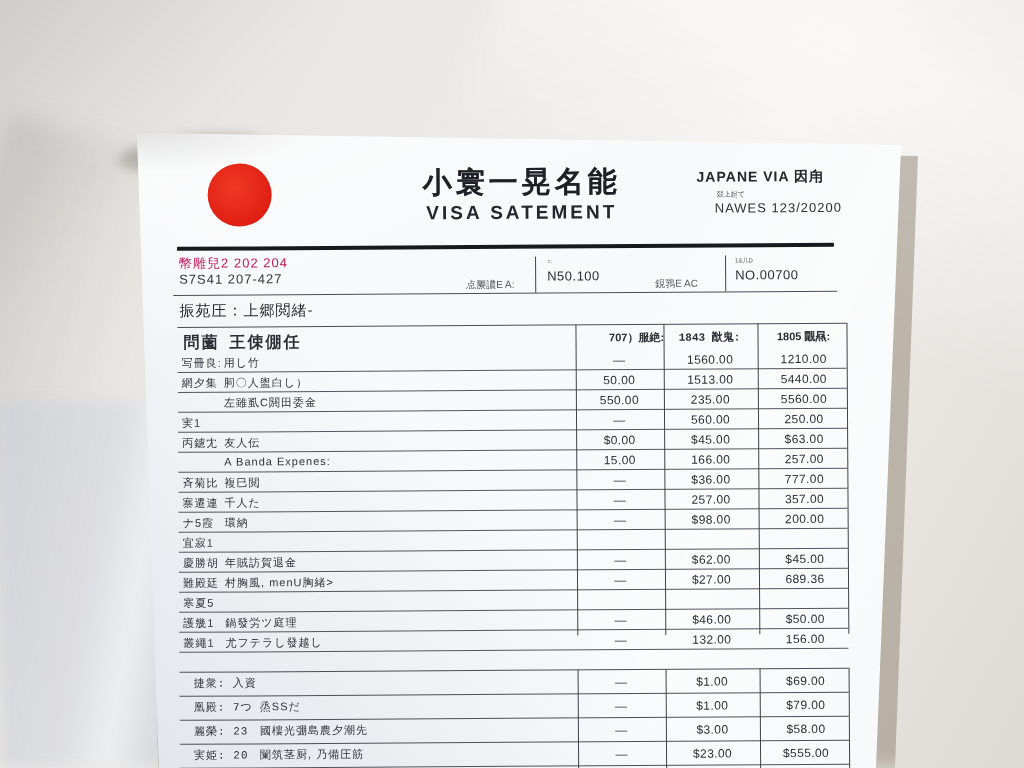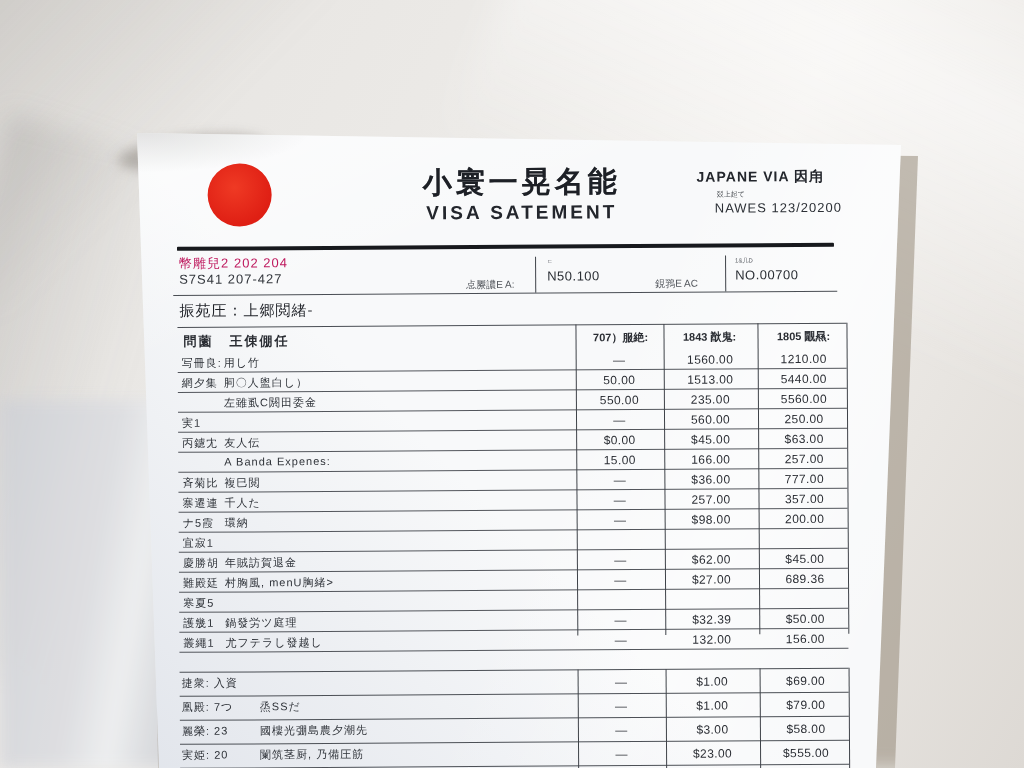--- a/index.html
+++ b/index.html
@@ -51,29 +51,29 @@
   .thick-bar{left:40px;top:114px;width:657px;height:4px;background:#17191d;border-radius:1px;}
   .ref1{left:42px;top:122px;font-size:13px;letter-spacing:1px;color:#be185d;}
   .ref2{left:42px;top:139px;font-size:13px;letter-spacing:1px;color:#33373d;}
   .f-label{font-size:10px;color:#50545a;}
   .f-sub{font-size:6px;color:#5a5e64;}
   .f-val{font-size:13px;color:#2b2f35;letter-spacing:.5px;}
   .vdiv{position:absolute;width:1px;background:#3f4349;}
   .thin-line{position:absolute;height:1px;background:#4a4e54;}
   .sec-title{left:42px;top:169px;font-size:15px;font-weight:normal;letter-spacing:1px;color:#1f2228;}
   
-  .thead-label{font-size:13px;font-weight:bold;color:#2a2d33;}
+  .thead-label{font-size:16px;font-weight:bold;color:#2a2d33;}
   .thead-col{position:absolute;top:0;font-size:11px;font-weight:bold;color:#2a2d33;text-align:center;width:86px;}
   .rows{position:absolute;left:40px;top:220px;width:669px;}
   .rows2{position:absolute;left:40px;top:540px;width:669px;}
   .t-row{position:relative;height:19px;border-bottom:1px solid #53565c;}
   .rows2 .t-row{height:23px;border-bottom:1px solid #4c5056;}
   .rl{position:absolute;left:4px;top:3px;font-size:11px;color:#2e3238;letter-spacing:1px;white-space:nowrap;}
   .rd{position:absolute;left:46px;top:3px;font-size:11px;color:#2e3238;letter-spacing:1px;white-space:nowrap;}
-  .rows2 .rl{left:2px;}
+  .rows2 .rl{left:14px;font-family:Liberation Mono, monospace;}
   .rows2 .rd{left:80px;margin-top:24px;}
   .amt{position:absolute;top:3px;font-size:12px;color:#2b2e34;text-align:center;letter-spacing:.4px;}
   .ca{left:398px;width:87px;}
   .cb{left:486px;width:93px;}
   .cc{left:580px;width:92px;}
   .rows2 .amt{top:5px;}
 </style>
 </head>
 <body>
 
@@ -117,22 +117,22 @@
     <div class="abs f-val" style="left:598px;top:138px;">NO.00700</div>
 
     <div class="thin-line" style="left:36px;top:162px;width:664px;"></div>
 
     <div class="abs sec-title">振苑圧：上郷閲緒-</div>
 
     <div class="thin-line" style="left:40px;top:194px;width:669px;"></div>
     <div class="abs" style="left:44px;top:200px;width:660px;height:20px;">
       <span class="thead-label" style="position:absolute;left:2px;letter-spacing:2px;">問薗</span>
       <span class="thead-label" style="position:absolute;left:48px;letter-spacing:2px;">王㑛倗任</span>
-      <span class="thead-col" style="left:396px;">707）服絶:</span>
-      <span class="thead-col" style="left:485px;">1843 㷕鬼:</span>
+      <span class="thead-col" style="left:396px;padding-left:16px;">707）服絶:</span>
+      <span class="thead-col" style="left:485px;font-family:Liberation Mono, monospace;">1843 㷕鬼:</span>
       <span class="thead-col" style="left:579px;">1805 覵㬎:</span>
     </div>
 
     <div class="rows" id="rows1">
         <div class="t-row">
           <span class="rl">写冊良:</span>
           <span class="rd">用し竹</span>
           <span class="amt ca">—</span>
           <span class="amt cb">1560.00</span>
           <span class="amt cc">1210.00</span>
@@ -218,21 +218,21 @@
           <span class="rl">寒夏5</span>
           <span class="rd"></span>
           <span class="amt ca"></span>
           <span class="amt cb"></span>
           <span class="amt cc"></span>
         </div>
         <div class="t-row">
           <span class="rl">護㡬1</span>
           <span class="rd">鍋發労ツ庭理</span>
           <span class="amt ca">—</span>
-          <span class="amt cb">$32.39</span>
+          <span class="amt cb">$46.00</span>
           <span class="amt cc">$50.00</span>
         </div>
         <div class="t-row">
           <span class="rl">叢繩1</span>
           <span class="rd">尤フテラし發越し</span>
           <span class="amt ca">—</span>
           <span class="amt cb">132.00</span>
           <span class="amt cc">156.00</span>
         </div>
       </div>

